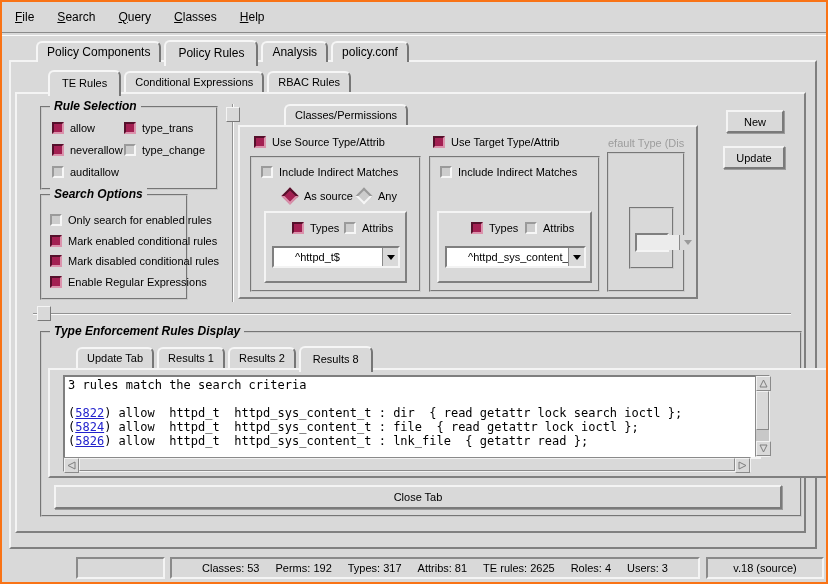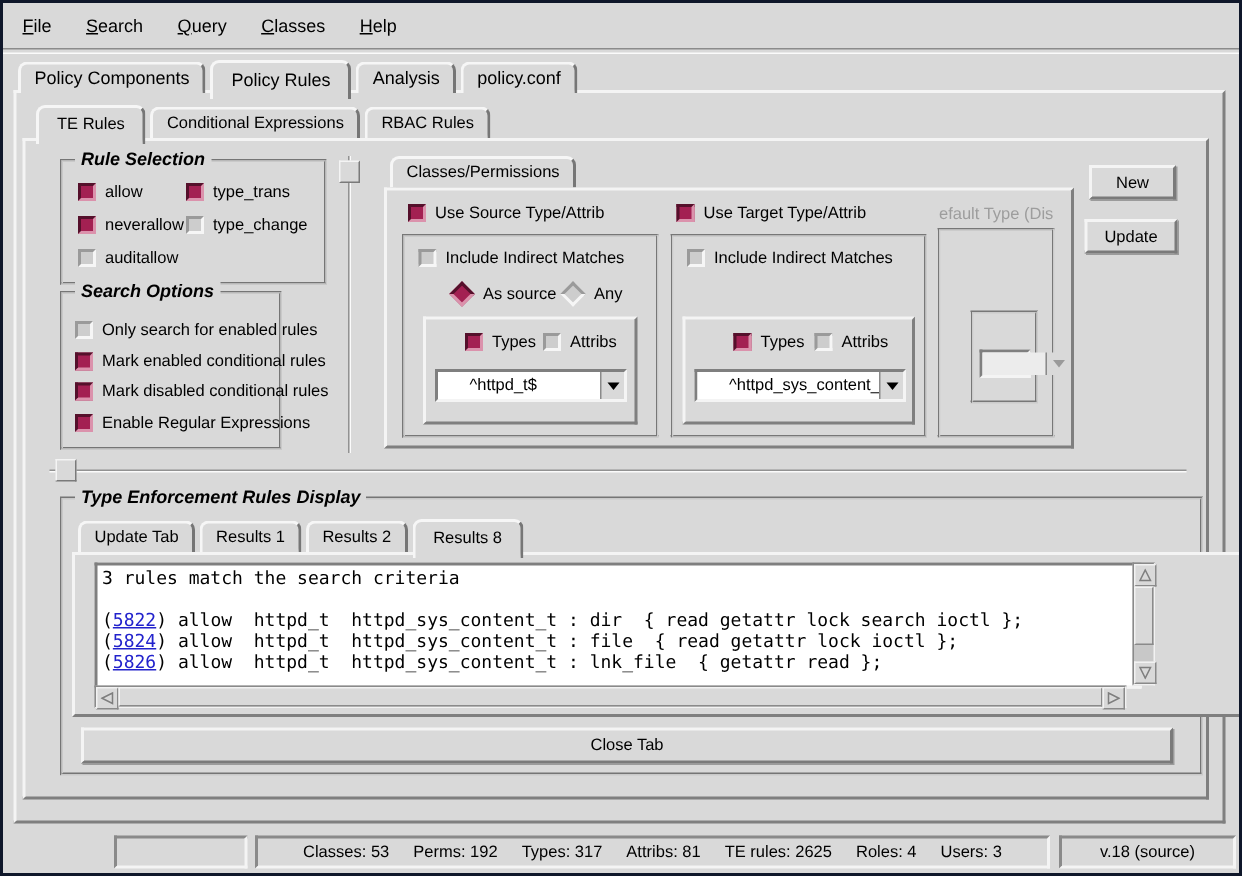--- a/index.html
+++ b/index.html
@@ -1,30 +1,30 @@
 <!DOCTYPE html>
 <html><head>
 <meta charset="utf-8">
 <style>
   html,body{margin:0;padding:0;background:#555;}
   .window{
     position:relative;width:828px;height:584px;box-sizing:border-box;
-    background:#d9d9d9;border:2px solid #0f172a;overflow:hidden;
+    background:#d9d9d9;border:2px solid #f97316;overflow:hidden;
     font-family:"Liberation Sans",sans-serif;font-size:11px;color:#000;
   }
   
   .raised{border:2px solid;border-color:#f4f4f4 #7f7f7f #7f7f7f #f4f4f4;background:#d9d9d9;}
   .groovebox{border:2px groove #cbcbcb;}
   
   .menubar{position:absolute;left:6px;top:2px;height:26px;display:flex;align-items:center;gap:9px;font-size:12px;}
   .menu-item{display:inline-block;padding:3px 7px;cursor:default;}
   .menu-item::first-letter{text-decoration:underline;}
   .menubar-sep{position:absolute;left:0;right:0;top:30px;height:2px;border-top:1px solid #8b8b8b;border-bottom:1px solid #fbfbfb;}
   
-  .tabs-row{position:absolute;display:flex;align-items:flex-end;}
+  .tabs-row{position:absolute;display:flex;align-items:flex-end;margin-left:24px;}
   .tab{box-sizing:border-box;background:#d9d9d9;white-space:nowrap;cursor:default;
        border-top:2px solid #f6f6f6;border-left:2px solid #f6f6f6;border-right:2px solid #767676;
        border-radius:6px 6px 0 0;margin-right:3px;display:flex;align-items:center;justify-content:center;}
   .tab.inactive{height:21px;padding:1px 9px 2px;margin-bottom:2px;}
   .tab.active{height:26px;padding:2px 12px 4px;margin-bottom:-2px;z-index:6;position:relative;}
   .tabs-main{left:10px;top:36px;height:26px;z-index:5;font-size:12px;}
   .tabs-inner{left:22px;top:66px;height:26px;z-index:5;}
   
   .main-body{position:absolute;left:7px;top:58px;width:808px;height:489px;box-sizing:border-box;}
   .inner-body{position:absolute;left:13px;top:90px;width:791px;height:441px;box-sizing:border-box;}
@@ -154,21 +154,21 @@
         <span>Enable Regular Expressions</span>
       </span>
     </div>
 
     <div class="vsash-line" style="left:215px;top:10px;height:198px;"></div>
     <div class="sash-handle" style="left:209px;top:13px;"></div>
 
     <div class="tabs-row" style="left:243px;top:9px;height:24px;z-index:4;">
       <div class="tab inactive">Classes/Permissions</div>
     </div>
-    <div class="panel raised" style="left:239px;top:31px;width:460px;height:174px;">
+    <div class="panel raised" style="left:221px;top:31px;width:460px;height:174px;">
 
       <span class="cb" style="left:14px;top:9px;">
         <span class="box on"></span>
         <span>Use Source Type/Attrib</span>
       </span>
       <div class="panel groovebox" style="left:10px;top:29px;width:171px;height:136px;">
         <span class="cb" style="left:9px;top:8px;">
           <span class="box off"></span>
           <span>Include Indirect Matches</span>
         </span>

